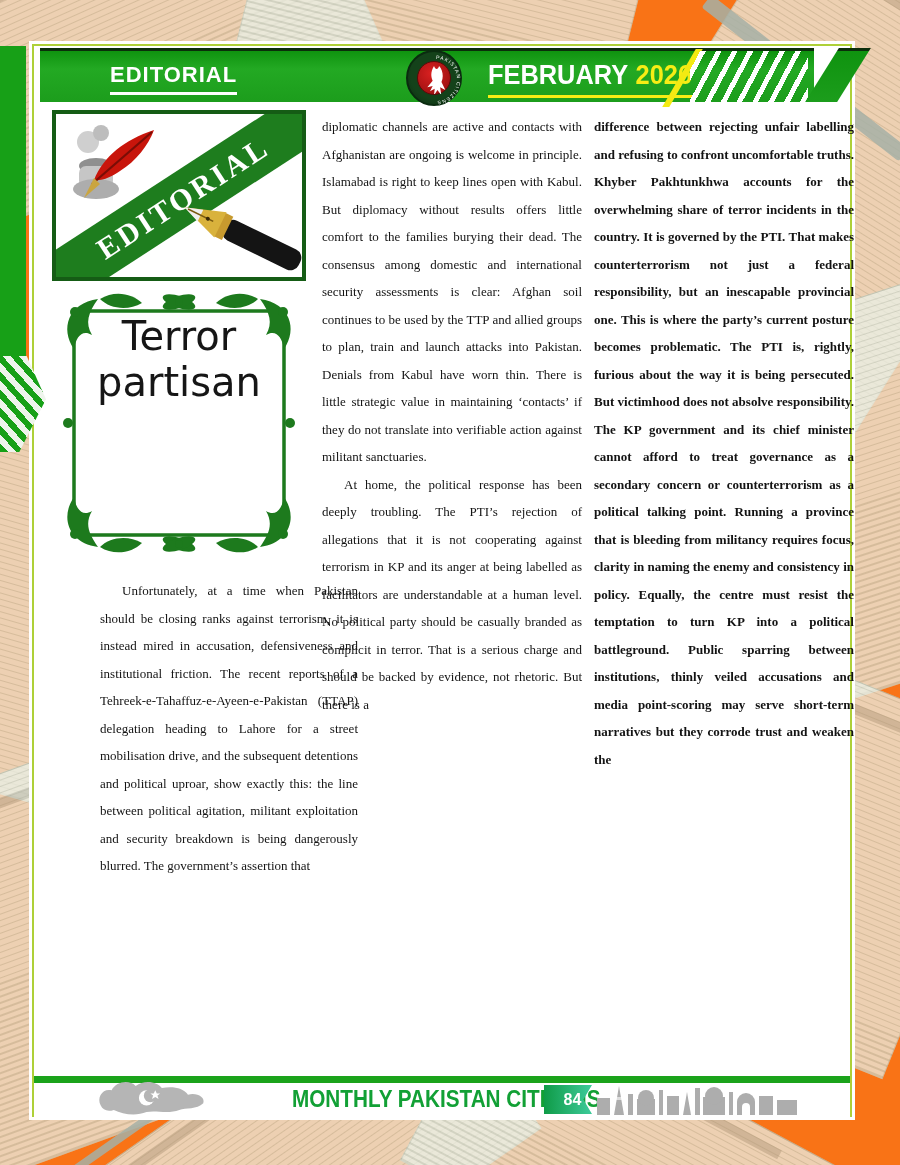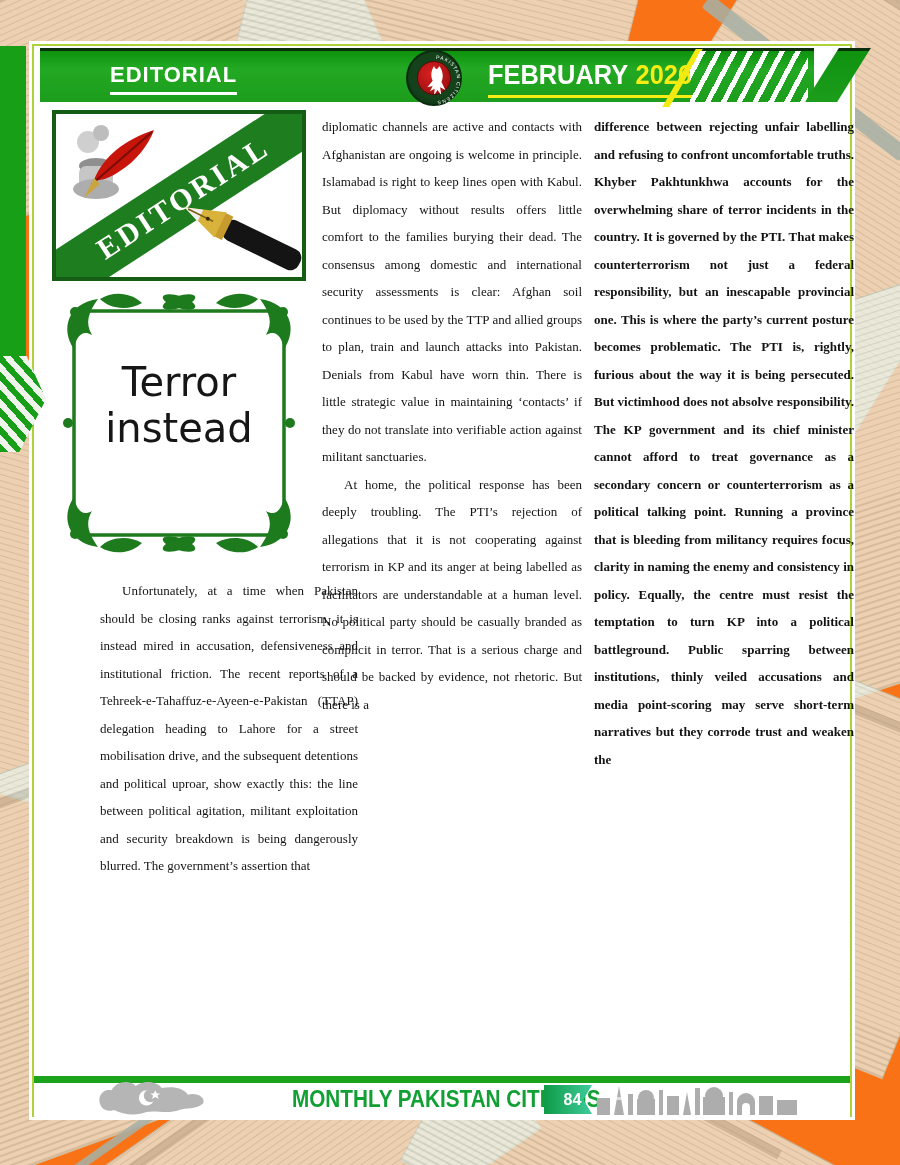--- a/index.html
+++ b/index.html
@@ -53,21 +53,21 @@
       background:#1e7d1e; transform:rotate(-33deg); color:#fff; text-align:center;
       font-family:"Liberation Serif", serif; font-weight:700; font-size:30px;
       letter-spacing:3px; line-height:52px; }
   .quill { position:absolute; left:2px; top:2px; }
   .pen { position:absolute; right:-6px; bottom:-8px; }
 
   
   .title-box { position:absolute; left:52px; top:287px; width:254px; height:272px; }
   .title-box svg { position:absolute; left:0; top:0; }
   .title-text { position:absolute; left:0; top:26px; width:100%; text-align:center;
-      font-family:"DejaVu Sans", sans-serif; font-size:40px; line-height:1.15; color:#161616;margin-top:46px; }
+      font-family:"DejaVu Sans", sans-serif; font-size:40px; line-height:1.15; color:#161616; }
   .title-text span { display:block; }
 
   
   .col { position:absolute; width:260px; font-family:"Liberation Serif", serif;
       font-size:13px; line-height:27.5px; color:#131313; text-align:justify; }
   .col p { text-align:justify; }
   .col p.indent { text-indent:1.7em; }
   .col-1 { left:52px;  top:577px; width:258px;margin-left:48px; }
   .col-2 { left:322px; top:113px; }
   .col-3 { left:594px; top:113px;font-weight:bold; }
@@ -190,21 +190,21 @@
           <ellipse rx="17" ry="6" transform="rotate(18)"></ellipse>
           <ellipse rx="17" ry="6" transform="rotate(-18)"></ellipse>
           <circle r="4"></circle>
         </g>
         <circle cx="16" cy="136" r="5"></circle>
         <circle cx="238" cy="136" r="5"></circle>
       </g>
     </svg>
     <div class="title-text">
       <span>Terror</span>
-      <span>instead</span>
+      <span>partisan</span>
     </div>
   </div>
 
   <div class="col col-1">
     <p class="indent">Unfortunately, at a time when Pakistan should be closing ranks against terrorism, it is instead mired in accusation, defensiveness and institutional friction. The recent reports of a Tehreek-e-Tahaffuz-e-Ayeen-e-Pakistan (TTAP) delegation heading to Lahore for a street mobilisation drive, and the subsequent detentions and political uproar, show exactly this: the line between political agitation, militant exploitation and security breakdown is being dangerously blurred. The government’s assertion that</p>
   </div>
   <div class="col col-2">
     <p>diplomatic channels are active and contacts with Afghanistan are ongoing is welcome in principle. Islamabad is right to keep lines open with Kabul. But diplomacy without results offers little comfort to the families burying their dead. The consensus among domestic and international security assessments is clear: Afghan soil continues to be used by the TTP and allied groups to plan, train and launch attacks into Pakistan. Denials from Kabul have worn thin. There is little strategic value in maintaining ‘contacts’ if they do not translate into verifiable action against militant sanctuaries.</p>
     <p class="indent">At home, the political response has been deeply troubling. The PTI’s rejection of allegations that it is not cooperating against terrorism in KP and its anger at being labelled as facilitators are understandable at a human level. No political party should be casually branded as complicit in terror. That is a serious charge and should be backed by evidence, not rhetoric. But there is a</p>
   </div>

